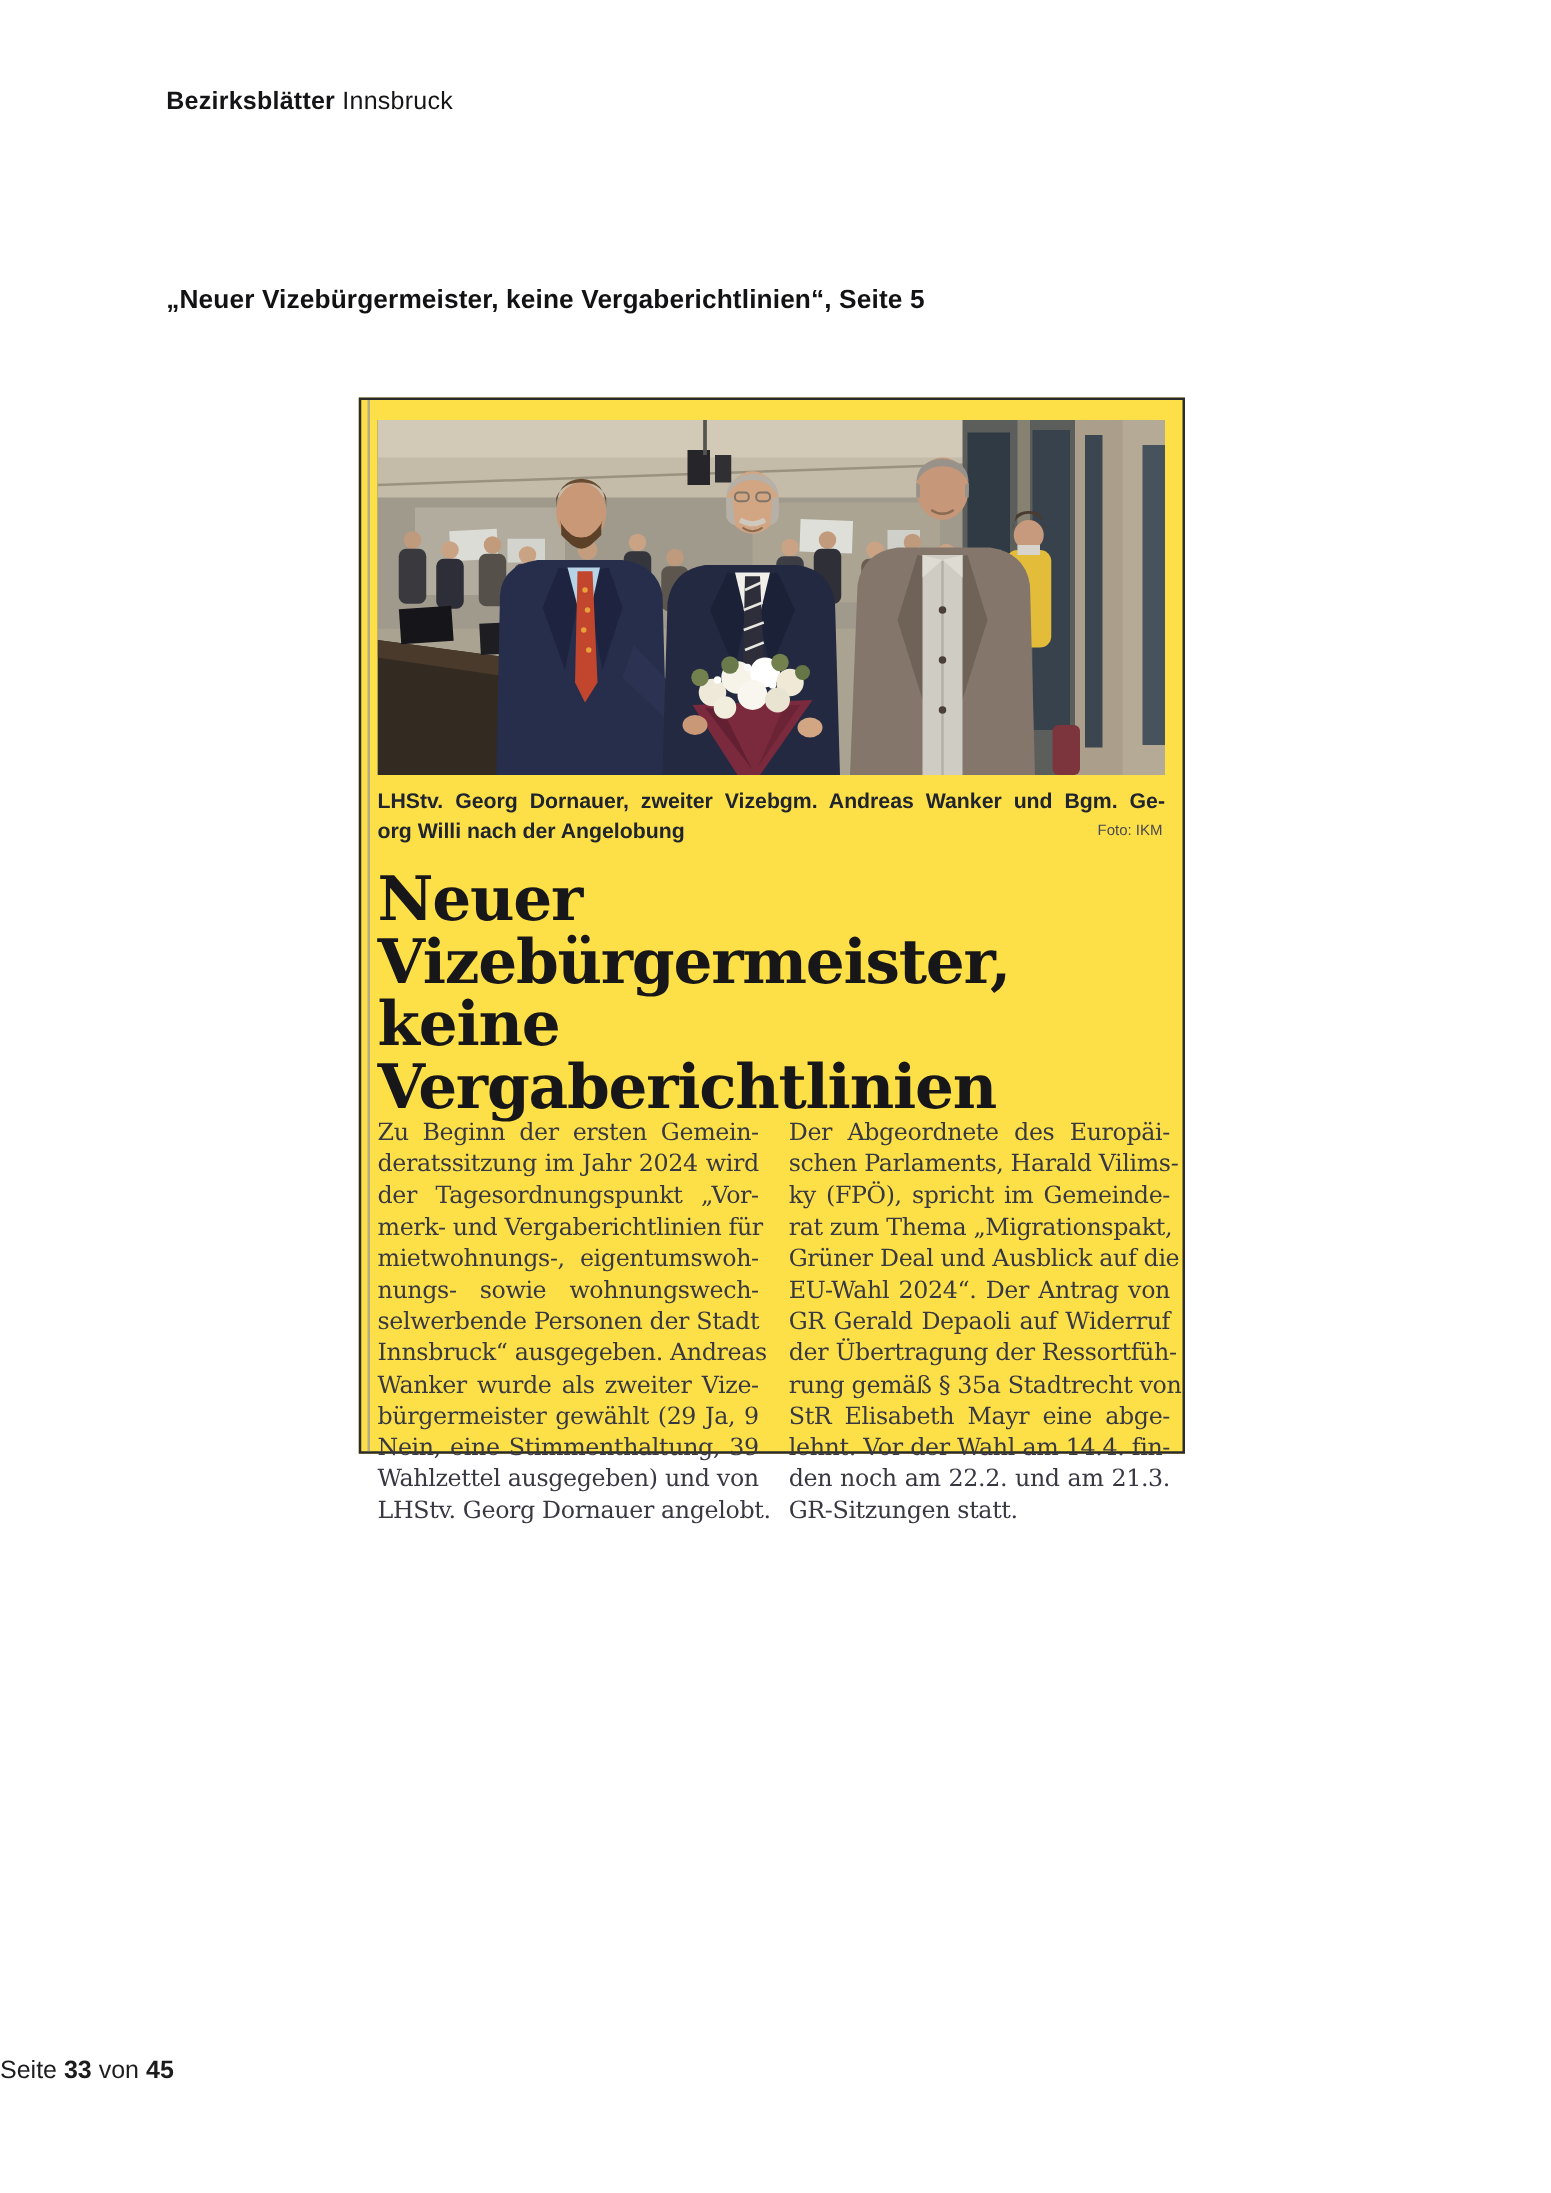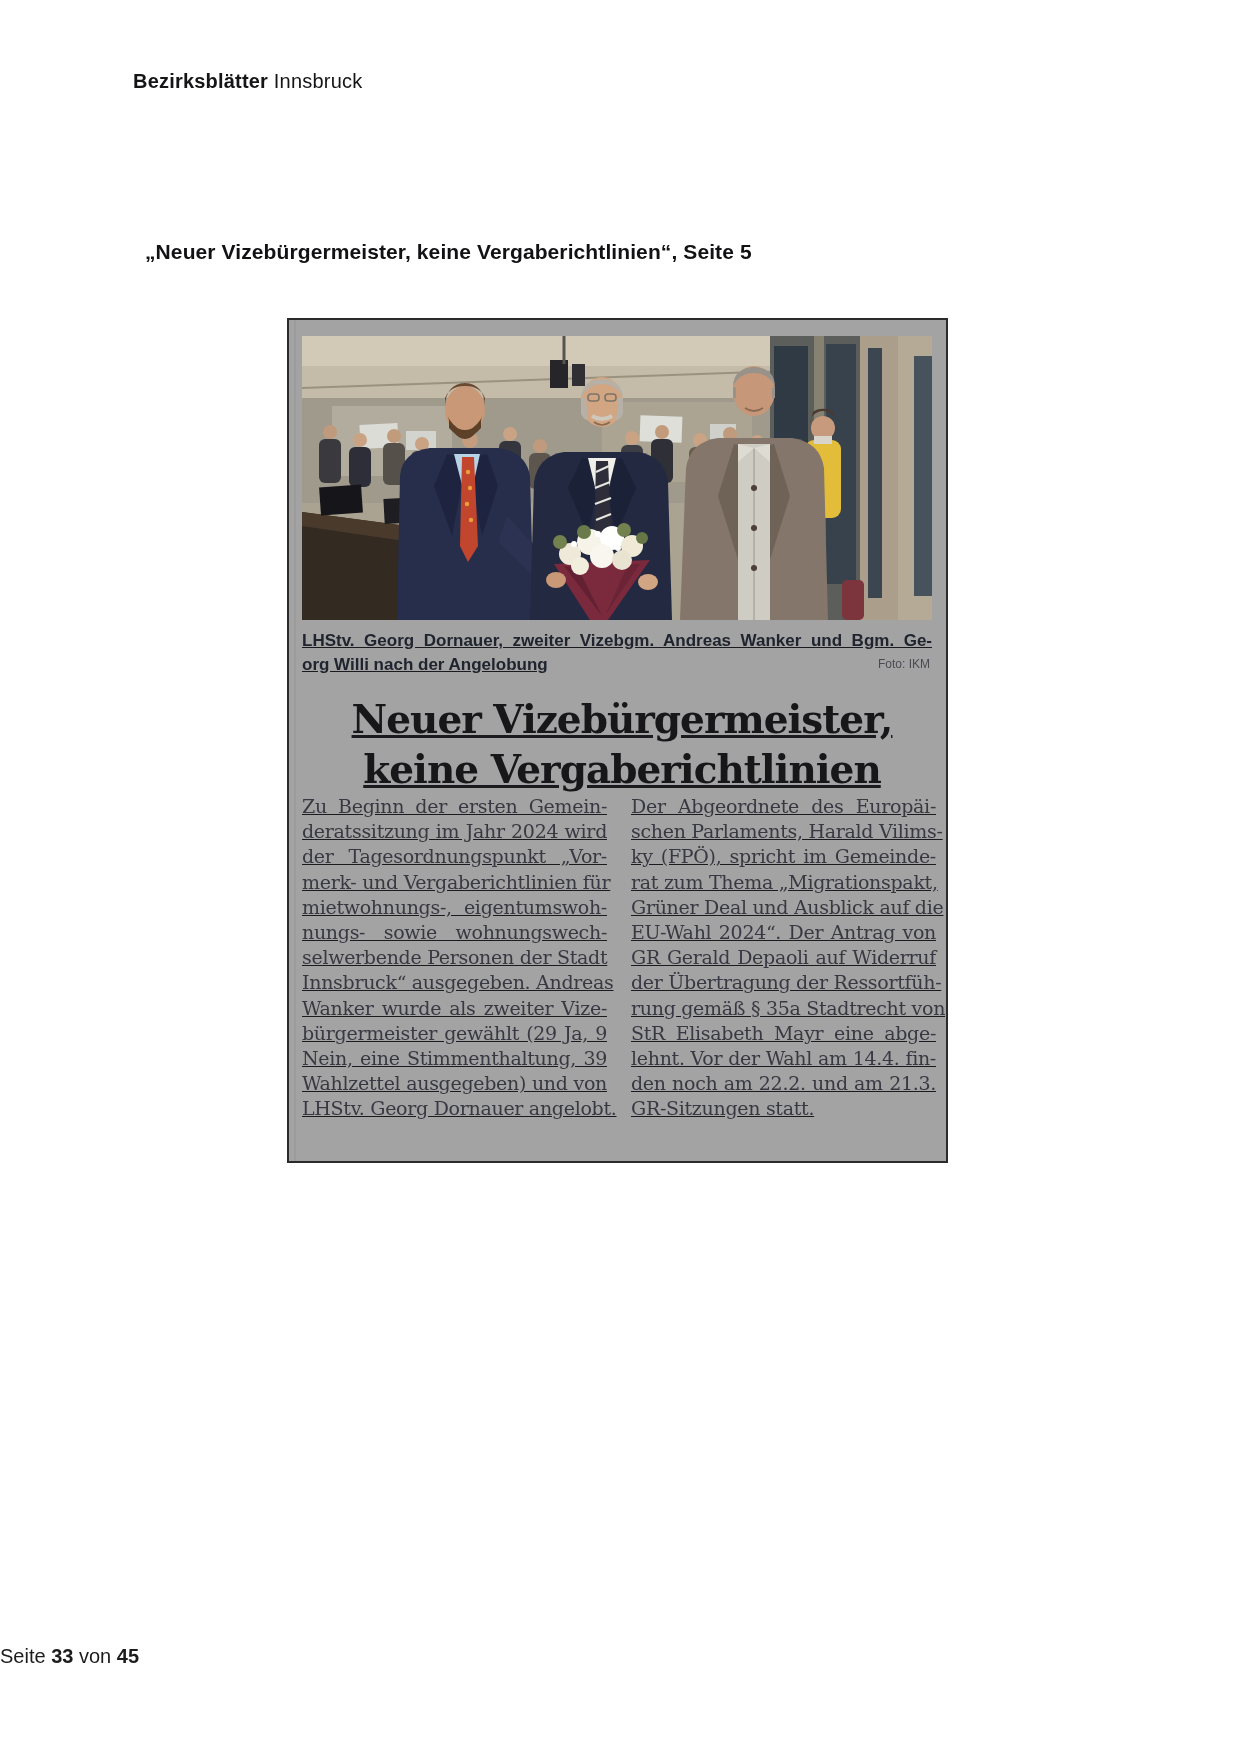--- a/index.html
+++ b/index.html
@@ -15,58 +15,57 @@
   
   .pub-header {
     position: absolute; left: 133px; top: 70px;
     font-size: 20px; letter-spacing: 0.2px; color: #151517;
   }
   .pub-header .brand { font-weight: bold; }
 
   .doc-title {
     position: absolute; left: 133px; top: 228px; width: 980px;
     font-size: 21px; font-weight: bold; color: #121214;
-    margin: 12px; letter-spacing: 0.1px;
+    margin: 0; letter-spacing: 0.1px;
   }
 
   .page-footer {
     position: absolute; left: 0; top: 1645px; width: 1241px;
     text-align: left; font-size: 20px; color: #1c1c1e;
   }
   .page-footer b { font-weight: bold; }
 
   
   .clipping {
     position: absolute; left: 287px; top: 318px;
     width: 661px; height: 845px;
-    background: #a3a3a3;
+    background: #fde047;
     border: 2px solid #2b2b2b;
     box-sizing: border-box;
     padding: 16px 14px 0 13px;
-    text-decoration: underline;
   }
   .clipping::before { 
     content: ""; position: absolute; left: 5px; top: 0; bottom: 0;
     width: 2px; background: #9a9a9a; opacity: 0.75;
   }
 
   .photo-frame { width: 630px; height: 284px; overflow: hidden; background: #8e887c; }
   .photo-frame svg { display: block; }
 
   .caption { position: relative; margin-top: 9px; width: 630px;
     font-weight: bold; font-size: 17px; line-height: 24px; color: #20242e; }
   .caption .cap-line:first-child { text-align: justify; text-align-last: justify; }
   .credit { position: absolute; right: 2px; bottom: 1px;
     font-weight: normal; font-size: 12px; color: #4a4a52; }
 
   .headline {
     margin: 17px 0 0 0; width: 640px;
     font-family: "DejaVu Serif", serif;
-    font-weight: bold; font-size: 39px; line-height: 50px;
-    letter-spacing: -1px; color: #17171a; text-align: center;
+    font-weight: bold; font-size: 49px; line-height: 50px;
+    letter-spacing: -1px; color: #17171a;
   }
 
   .columns { display: flex; gap: 24px; margin-top: 0; width: 634px; }
   .col { flex: 1 1 0; min-width: 0;
     font-family: "DejaVu Serif", serif;
     font-size: 19px; line-height: 25.2px; letter-spacing: -0.3px;
     color: #383842;
   }
   .body-line { text-align: justify; text-align-last: justify; white-space: nowrap; }
   .col .body-line:last-child { text-align-last: left; }

